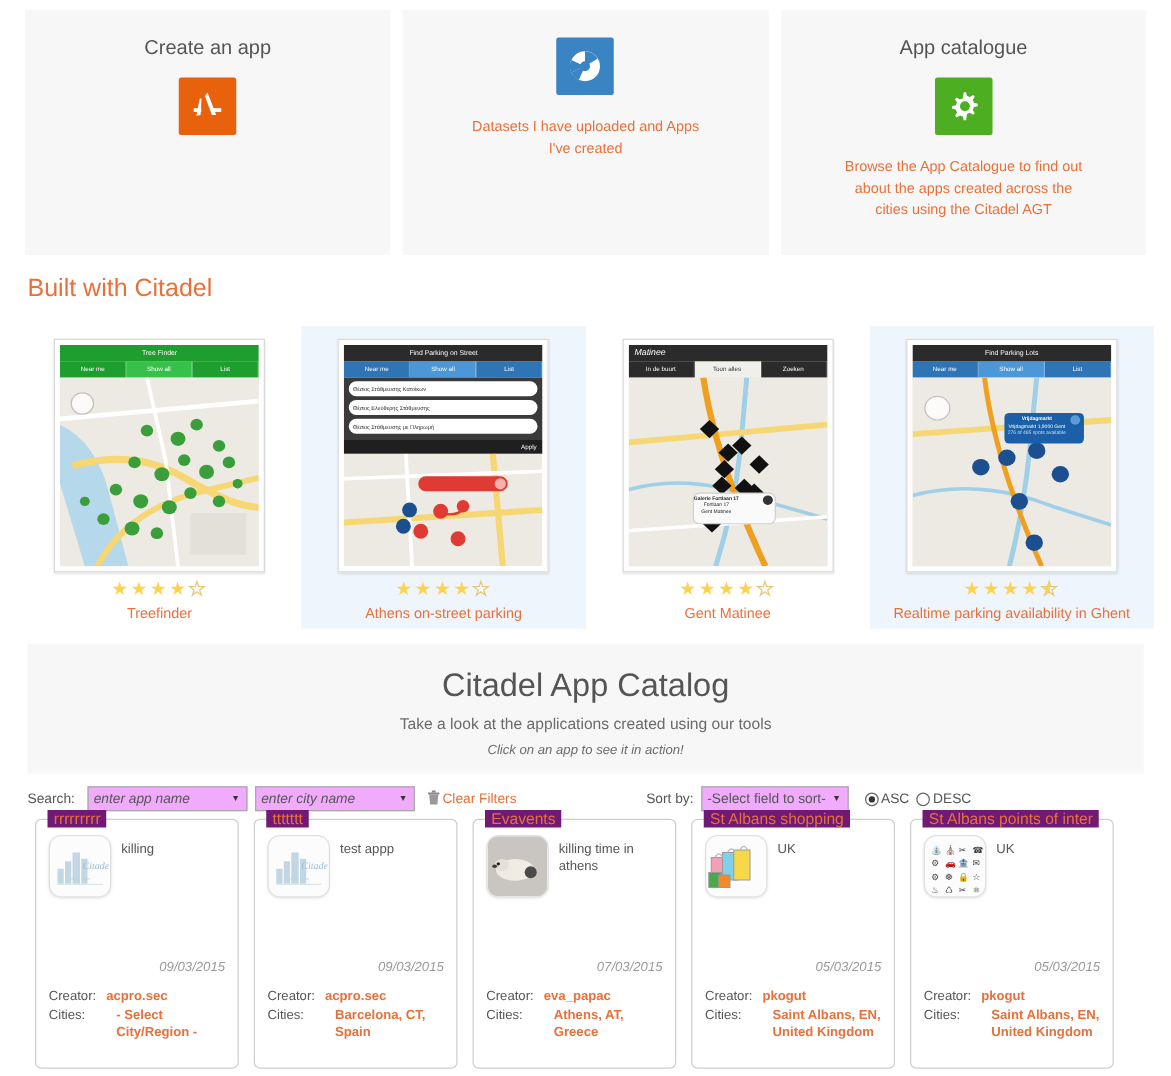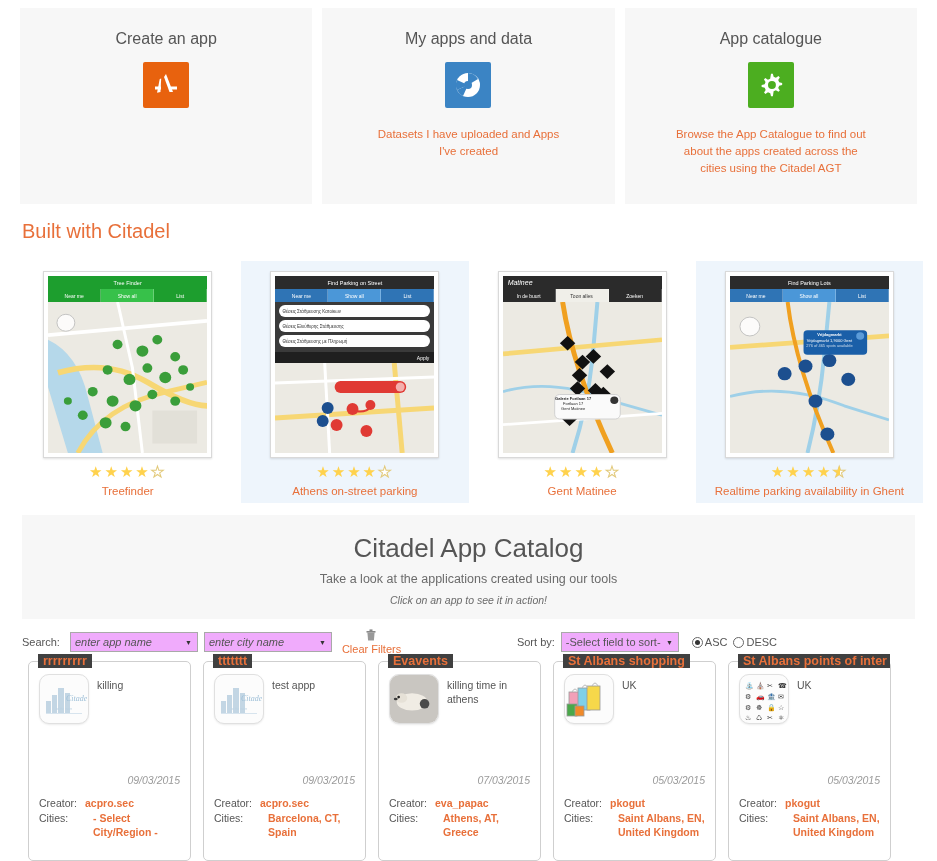--- a/index.html
+++ b/index.html
@@ -112,44 +112,43 @@
   .fb-label { margin-right: 10px; }
   .sel-box {
     height: 20px; min-width: 124px;
     border:1px solid #a9a9a9; background:#f0abfc;
     font-family:"Liberation Sans", sans-serif;
     font-size: 11px; font-style: italic; color:#555;
     display:flex; align-items:center; padding: 0 4px;
     position:relative; margin-right: 6px;
   }
   .sel-box .caret { position:absolute; right:5px; font-size:7px; font-style:normal; color:#333; }
-  .clear-filters { color:#e8703a; font-size:11px; display:flex; align-items:center; cursor:pointer; margin-left:4px;flex-direction:column; }
+  .clear-filters { color:#e8703a; font-size:11px; display:flex; align-items:center; cursor:pointer; margin-left:4px; }
   .trash { margin-right:2px; }
   .sort-wrap { margin-left:auto; display:flex; align-items:center; font-size:11px; padding-right: 138px; }
   .sort-sel { min-width: 118px; font-style: normal; }
   .radio { width:11px; height:11px; border:1px solid #666; border-radius:50%;
            display:inline-block; margin: 0 2px 0 6px; position:relative; background:#fff; vertical-align:-1px; }
   .radio.on::after { content:""; position:absolute; left:2px; top:2px; width:5px; height:5px; border-radius:50%; background:#333; }
 
   
   .grid { display:flex; padding: 6px 0 0 28px; gap: 0; }
   .grid-cell { width: 175px; flex: 0 0 175px; }
   .cat-card {
     border:1px solid #cfcfcf; border-radius:5px;
     height: 200px; position:relative;
     background:#fff; margin-right: 12px;
     padding: 12px 10px 0 10px;
   }
   .cat-legend {
     position:absolute; top:-8px; left:9px;
-    background:#404040; padding:0 5px;
+    background:#701a75; padding:0 5px;
     font-size:12.5px; color:#e8703a;
     white-space:nowrap; overflow:hidden;
     max-width: 152px;
-    font-weight: bold;
   }
   .cat-top { display:flex; gap:8px; }
   .cat-thumb {
     width:50px; height:50px; flex:0 0 50px;
     border:1px solid #e0e0e0; border-radius:10px;
     background:#fcfcfc; overflow:hidden;
     display:flex; align-items:center; justify-content:center;
     box-shadow: 0 1px 2px rgba(0,0,0,.08);
   }
   .cat-desc { font-size:10.5px; color:#555; padding-top:4px; line-height:14px; }
@@ -172,21 +171,20 @@
       <svg width="30" height="30" viewBox="0 0 30 30" aria-hidden="true">
         <path d="M15 4 L22 22 L18.5 22 L13 7 Z" fill="#fff"></path>
         <path d="M11.5 9 L8 22 L4.5 22 L10 9 Z" fill="#fff" transform="rotate(-12 9 15)"></path>
         <rect x="4" y="16.5" width="6" height="3" fill="#fff"></rect>
         <rect x="20" y="16.5" width="6" height="3" fill="#fff"></rect>
       </svg>
     </div>
   </div>
 
   <div class="promo-card">
-    <div class="promo-title">My apps and data</div>
     <div class="promo-icon" style="background:#3b84c4">
       <svg width="32" height="32" viewBox="0 0 32 32" aria-hidden="true">
         <circle cx="16" cy="16" r="12" fill="#fff"></circle>
         <g fill="#3b84c4">
           <path d="M16 16 L16 4 A12 12 0 0 1 26 10 Z"></path>
           <path d="M16 16 L27 12 A12 12 0 0 1 25 24 Z" opacity="0"></path>
           <path d="M16 16 L5 21 A12 12 0 0 1 5 11 Z"></path>
           <path d="M16 16 L11 27 A12 12 0 0 1 5 21 Z"></path>
         </g>
         <circle cx="16" cy="16" r="4" fill="#3b84c4"></circle>

